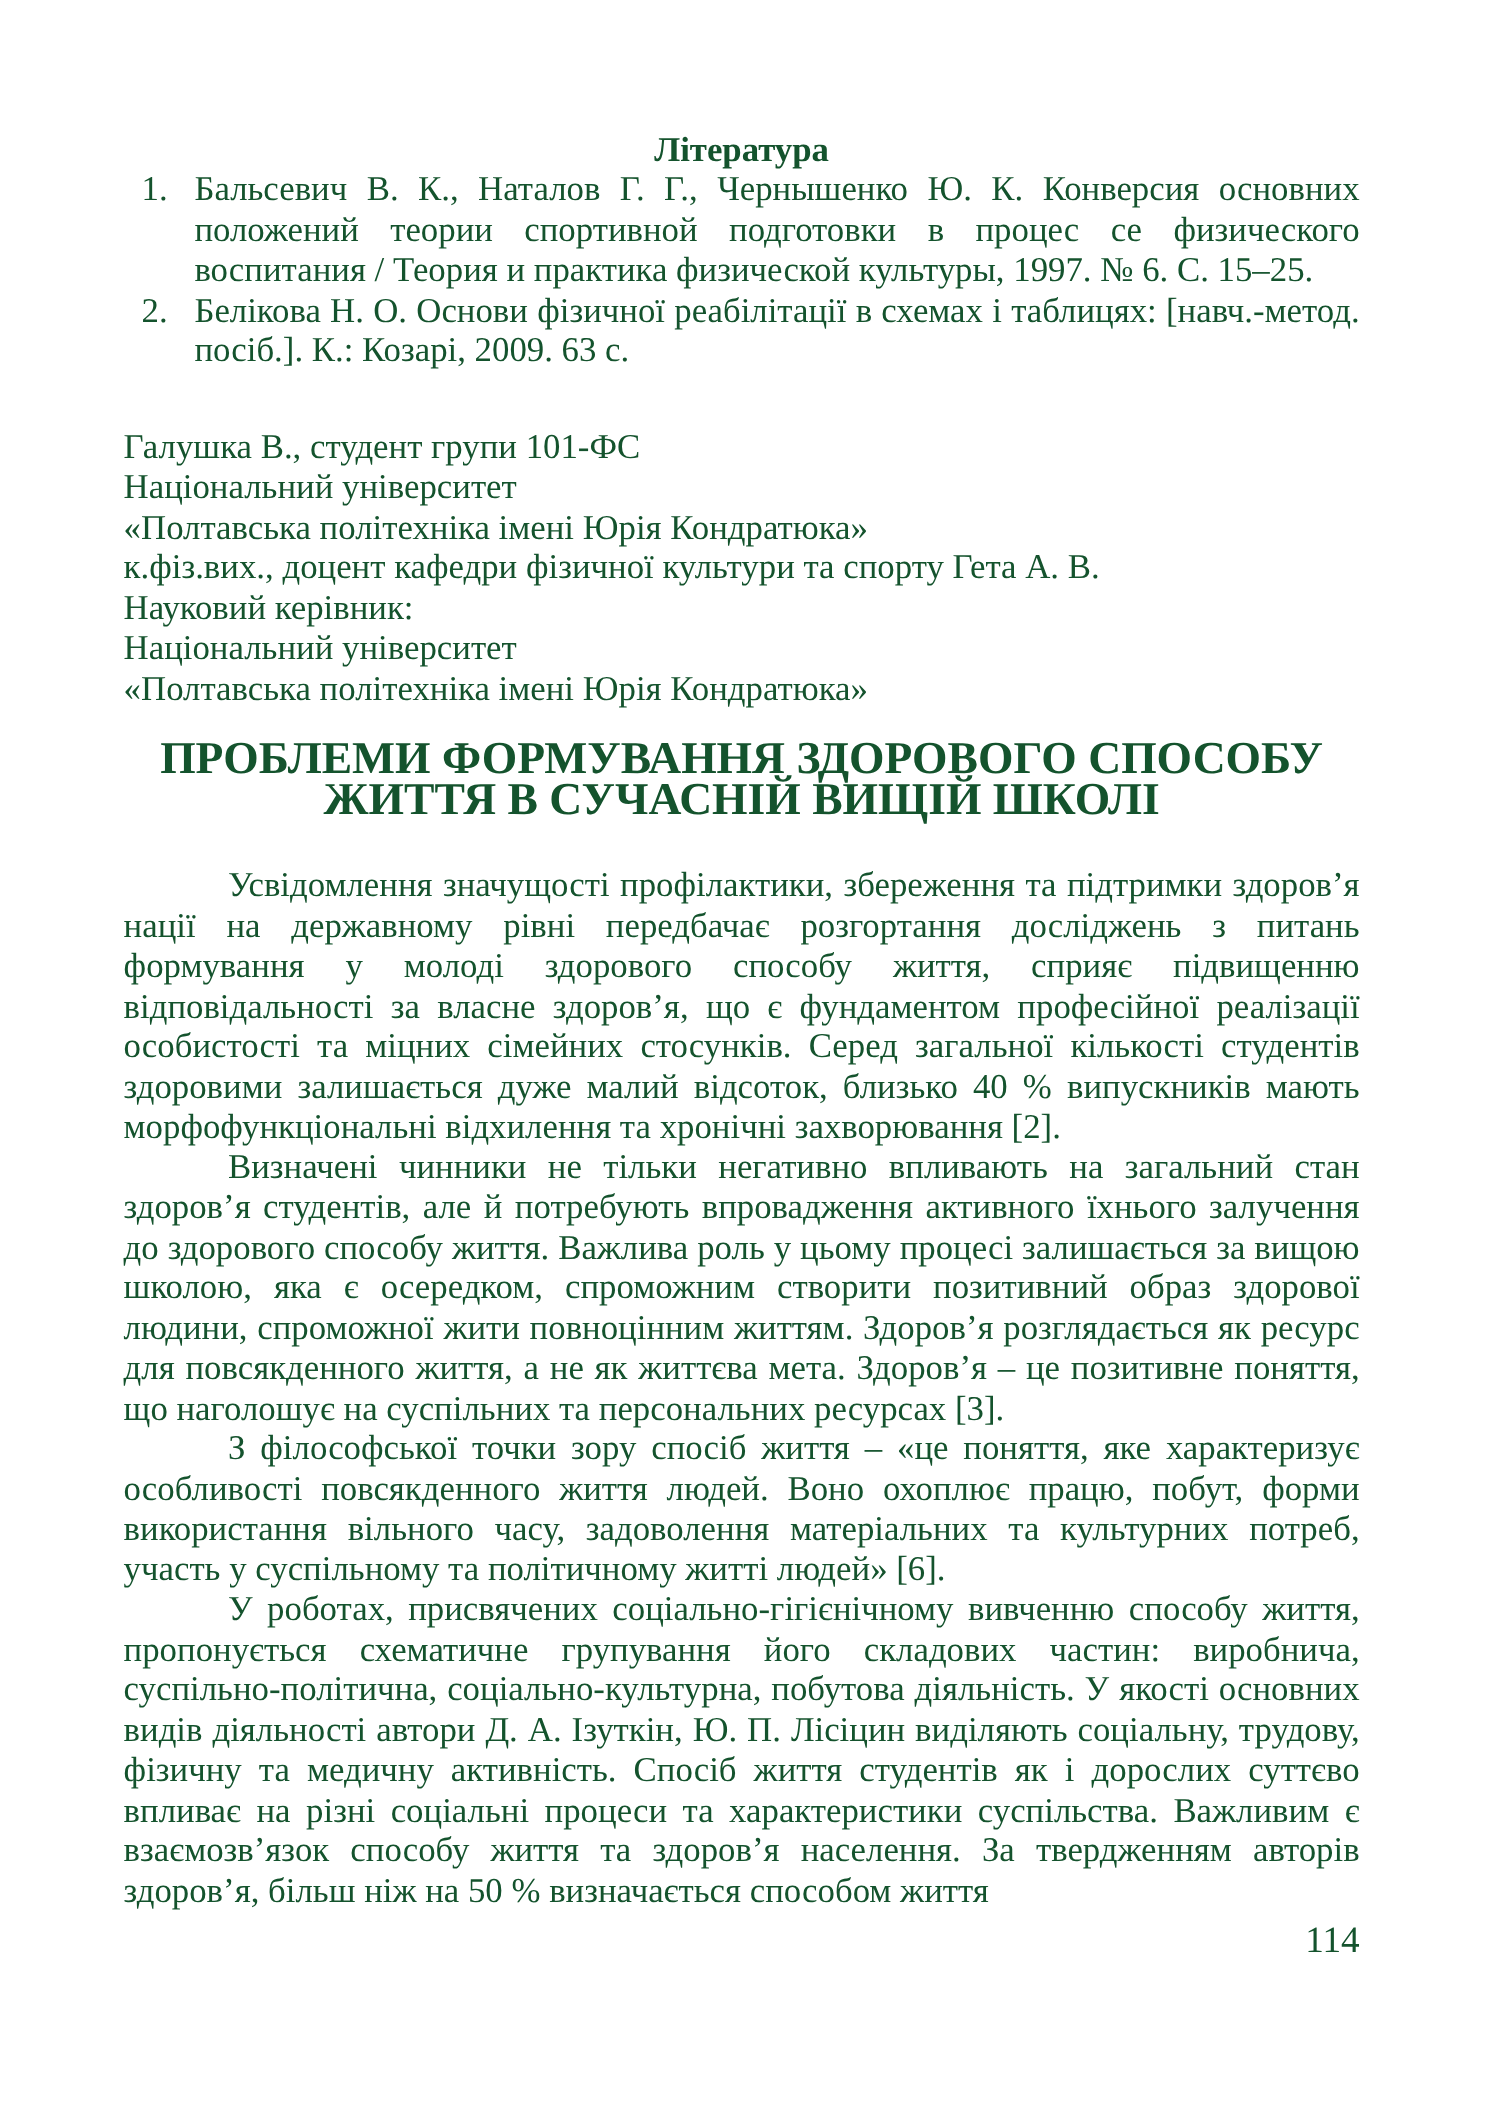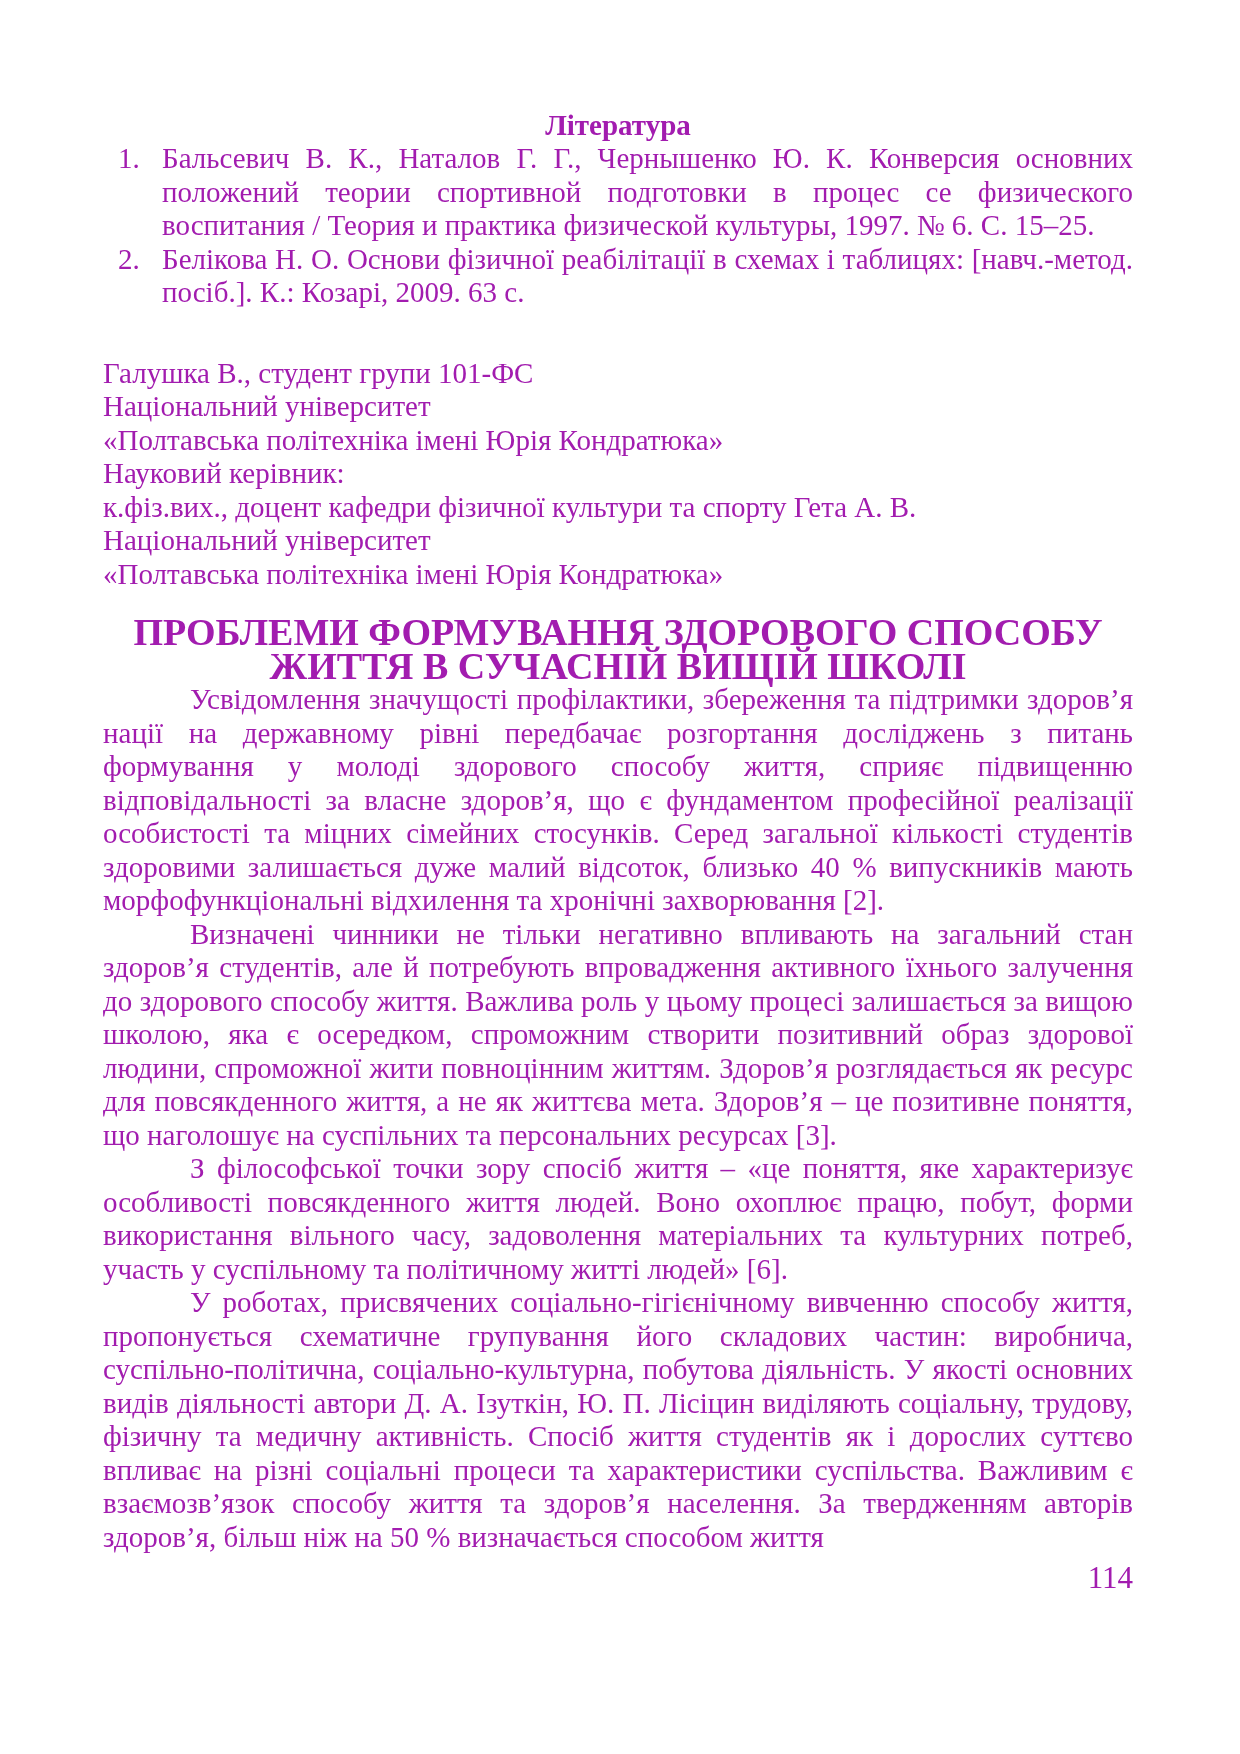--- a/index.html
+++ b/index.html
@@ -2,21 +2,21 @@
 <html><head>
 <meta charset="utf-8">
 <style>
   html, body { margin: 0; padding: 0; background: #ffffff; }
   .page {
     position: relative;
     width: 1240px;
     height: 1754px;
     margin: 0 auto;
     background: #ffffff;
-    color: #a21caf;
+    color: #14532d;
     font-family: "Liberation Serif", serif;
     font-size: 29px;
     line-height: 33.5px;
     box-sizing: border-box;
     padding: 108px 107px 0 103px;
     overflow: hidden;
   }
   .refs-heading {
     margin: 0;
     font-size: 29px;
@@ -37,21 +37,21 @@
   }
   .byline-line { white-space: nowrap; }
   .byline-line.it { }
   .article-title {
     margin: 24px 0 0 0;
     font-size: 38px;
     font-weight: bold;
     text-align: center;
     line-height: 34px;
   }
-  .body-text { }
+  .body-text { margin-top: 39px; }
   .body-par {
     margin: 0;
     text-align: justify;
     text-indent: 87px;
   }
   .page-num {
     margin-top: 7px;
     text-align: right;
     font-size: 31px;
   }
@@ -71,22 +71,22 @@
     <li class="ref-item">
       <span class="ref-num">2.</span>
       <span class="ref-text">Белікова Н. О. Основи фізичної реабілітації в схемах і таблицях: [навч.-метод. посіб.]. К.: Козарі, 2009. 63 с.</span>
     </li>
   </ol>
 
   <div class="byline">
     <div class="byline-line">Галушка В., студент групи 101-ФС</div>
     <div class="byline-line it">Національний університет</div>
     <div class="byline-line it">«Полтавська політехніка імені Юрія Кондратюка»</div>
+    <div class="byline-line">к.фіз.вих., доцент кафедри фізичної культури та спорту Гета А. В.</div>
     <div class="byline-line">Науковий керівник:</div>
-    <div class="byline-line">к.фіз.вих., доцент кафедри фізичної культури та спорту Гета А. В.</div>
     <div class="byline-line it">Національний університет</div>
     <div class="byline-line it">«Полтавська політехніка імені Юрія Кондратюка»</div>
   </div>
 
   <h1 class="article-title">ПРОБЛЕМИ ФОРМУВАННЯ ЗДОРОВОГО СПОСОБУ ЖИТТЯ В СУЧАСНІЙ ВИЩІЙ ШКОЛІ</h1>
 
   <div class="body-text">
     <p class="body-par">Усвідомлення значущості профілактики, збереження та підтримки здоров’я нації на державному рівні передбачає розгортання досліджень з питань формування у молоді здорового способу життя, сприяє підвищенню відповідальності за власне здоров’я, що є фундаментом професійної реалізації особистості та міцних сімейних стосунків. Серед загальної кількості студентів здоровими залишається дуже малий відсоток, близько 40 % випускників мають морфофункціональні відхилення та хронічні захворювання [2].</p>
     <p class="body-par">Визначені чинники не тільки негативно впливають на загальний стан здоров’я студентів, але й потребують впровадження активного їхнього залучення до здорового способу життя. Важлива роль у цьому процесі залишається за вищою школою, яка є осередком, спроможним створити позитивний образ здорової людини, спроможної жити повноцінним життям. Здоров’я розглядається як ресурс для повсякденного життя, а не як життєва мета. Здоров’я – це позитивне поняття, що наголошує на суспільних та персональних ресурсах [3].</p>
     <p class="body-par">З філософської точки зору спосіб життя – «це поняття, яке характеризує особливості повсякденного життя людей. Воно охоплює працю, побут, форми використання вільного часу, задоволення матеріальних та культурних потреб, участь у суспільному та політичному житті людей» [6].</p>

